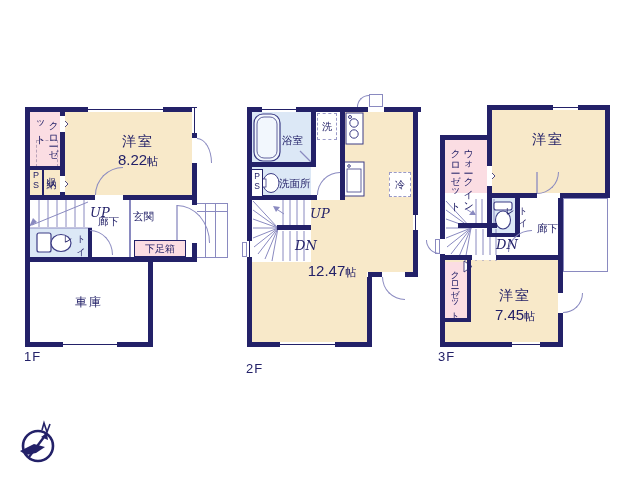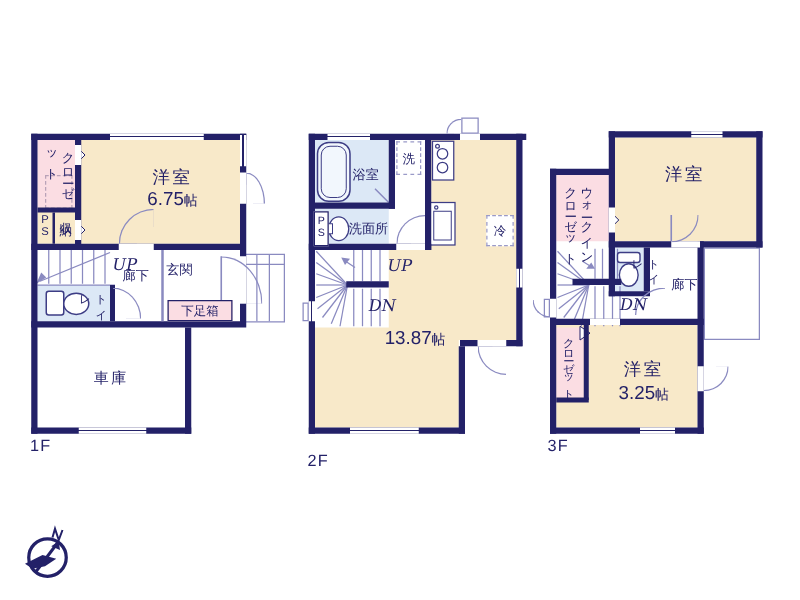--- a/index.html
+++ b/index.html
@@ -253,47 +253,47 @@
   <div class="gap" style="left:487px;top:166px;width:5px;height:20px"></div>
   <div class="winh" style="left:512px;top:342px;width:28px"></div>
   <div class="arc br" style="left:537px;top:172px;width:22px;height:22px"></div>
   <div class="arc tl" style="left:508px;top:230px;width:24px;height:22px"></div>
   <div class="arc br" style="left:563px;top:293px;width:20px;height:20px"></div>
 
   <div class="vt" style="left:34px;top:114px;width:26px;height:46px;font-size:10px;letter-spacing:2px">クローゼット</div>
   <div class="vt" style="left:31px;top:170px;width:11px;height:24px;font-size:9px">PS</div>
   <div class="vt" style="left:44px;top:169px;width:14px;height:30px;font-size:10px;letter-spacing:2px">収納</div>
   <div class="lbl nm ctr" style="left:93px;top:133px;width:90px">洋室</div>
-  <div class="lbl sz ctr" style="left:93px;top:151px;width:90px"><span>6.75</span><span class="u">帖</span></div>
+  <div class="lbl sz ctr" style="left:93px;top:151px;width:90px"><span>8.22</span><span class="u">帖</span></div>
   <div class="updn" style="left:90px;top:205px">UP</div>
   <div class="lbl" style="left:98px;top:215px">廊下</div>
   <div class="lbl" style="left:133px;top:210px">玄関</div>
   <div class="box" style="left:134px;top:240px;width:52px;height:17px">
       <span>下足箱</span>
     </div>
   <div class="vt" style="left:74px;top:229px;width:13px;height:34px;font-size:9px;letter-spacing:2px">トイレ</div>
   <div class="lbl ctr" style="left:59px;top:295px;width:60px;font-size:12px;letter-spacing:2px">車庫</div>
   <div class="fl" style="left:24px;top:349px">1F</div>
 
   <div class="lbl" style="left:282px;top:134px">浴室</div>
   <div class="vt" style="left:253px;top:171px;width:10px;height:24px;font-size:8.5px">PS</div>
   <div class="lbl" style="left:279px;top:177px">洗面所</div>
   <div class="updn" style="left:310px;top:206px">UP</div>
   <div class="updn" style="left:295px;top:238px">DN</div>
-  <div class="lbl ldksz ctr" style="left:287px;top:262px;width:90px"><span>13.87</span><span class="u">帖</span></div>
+  <div class="lbl ldksz ctr" style="left:287px;top:262px;width:90px"><span>12.47</span><span class="u">帖</span></div>
   <div class="fl" style="left:246px;top:361px">2F</div>
 
   <div class="vt" style="left:447px;top:142px;width:28px;height:76px;font-size:10px;letter-spacing:1.5px">ウォークインクローゼット</div>
   <div class="lbl nm ctr" style="left:503px;top:131px;width:90px">洋室</div>
   <div class="vt" style="left:517px;top:201px;width:12px;height:32px;font-size:9px;letter-spacing:1.5px">トイレ</div>
   <div class="lbl" style="left:537px;top:222px">廊下</div>
   <div class="updn" style="left:496px;top:237px">DN</div>
   <div class="vt" style="left:449px;top:264px;width:12px;height:56px;font-size:9px">クローゼット</div>
   <div class="lbl nm ctr" style="left:470px;top:287px;width:90px">洋室</div>
-  <div class="lbl sz ctr" style="left:470px;top:306px;width:90px"><span>3.25</span><span class="u">帖</span></div>
+  <div class="lbl sz ctr" style="left:470px;top:306px;width:90px"><span>7.45</span><span class="u">帖</span></div>
   <div class="fl" style="left:438px;top:349px">3F</div>
 
   <svg id="logo" width="48" height="48" viewBox="0 0 48 48">
     <circle cx="24" cy="26" r="15" fill="none" stroke="#232168" stroke-width="2.6"></circle>
     <line x1="15" y1="37" x2="33" y2="13" stroke="#232168" stroke-width="2.4"></line>
     <polygon points="33,13 27,17 34,20" fill="#232168"></polygon>
     <polygon points="6,31 20,24 31,27 22,33 12,35" fill="#232168"></polygon>
     <path d="M28 10 L30 3 L33 12 L36 4" fill="none" stroke="#232168" stroke-width="1.6"></path>
   </svg>
 

